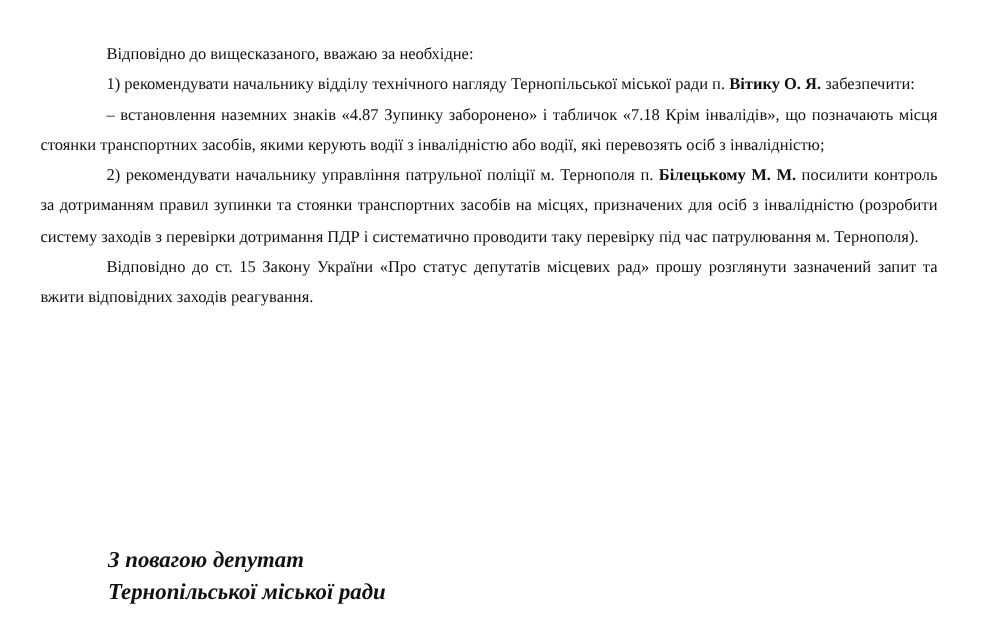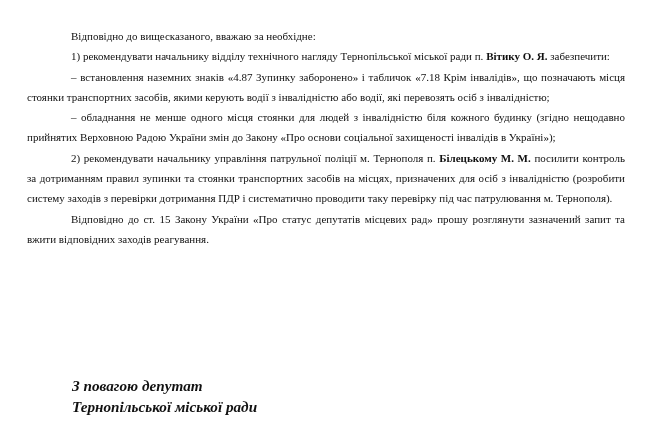--- a/index.html
+++ b/index.html
@@ -6,34 +6,33 @@
   body { width: 665px; height: 428px; overflow: hidden; position: relative; }
   .page {
     position: absolute; left: 27px; top: 26px; width: 598px;
     font-family: "Liberation Serif", "DejaVu Serif", serif;
     font-size: 11px; line-height: 20.3px; color: #111111;
   }
   .p { margin: 0; text-align: justify; text-align-last: left; }
   .ind { text-indent: 44px; }
   .b { font-weight: bold; }
   .sig {
-    position: absolute; top: 376px; left: 72px; width: 553px;
+    position: absolute; top: 364px; left: 72px; width: 553px;
     font-family: "Liberation Serif", "DejaVu Serif", serif;
     font-size: 15.2px; line-height: 20.5px; font-weight: bold; font-style: italic; color: #111111;
   }
   .sig-row { display: flex; justify-content: space-between; text-align: right; }
 </style>
 </head>
 <body>
 
 <div class="page">
   <p class="p ind">Відповідно до вищесказаного, вважаю за необхідне:</p>
   <p class="p ind"><span>1) рекомендувати начальнику відділу технічного нагляду Тернопільської міської ради п. </span><span class="b">Вітику О. Я.</span><span> забезпечити:</span></p>
   <p class="p ind">– встановлення наземних знаків «4.87 Зупинку заборонено» і табличок «7.18 Крім інвалідів», що позначають місця стоянки транспортних засобів, якими керують водії з інвалідністю або водії, які перевозять осіб з інвалідністю;</p>
-  <p class="p ind">– обладнання не менше одного місця стоянки для людей з інвалідністю біля кожного будинку (згідно нещодавно прийнятих Верховною Радою України змін до Закону «Про основи соціальної захищеності інвалідів в Україні»);</p>
   <p class="p ind"><span>2) рекомендувати начальнику управління патрульної поліції м. Тернополя п. </span><span class="b">Білецькому М. М.</span><span> посилити контроль за дотриманням правил зупинки та стоянки транспортних засобів на місцях, призначених для осіб з інвалідністю (розробити систему заходів з перевірки дотримання ПДР і систематично проводити таку перевірку під час патрулювання м. Тернополя).</span></p>
   <p class="p ind">Відповідно до ст. 15 Закону України «Про статус депутатів місцевих рад» прошу розглянути зазначений запит та вжити відповідних заходів реагування.</p>
 </div>
 
 <div class="sig">
   <div>З повагою депутат</div>
   <div class="sig-row">
     <span>Тернопільської міської ради</span>
   </div>
 </div>

